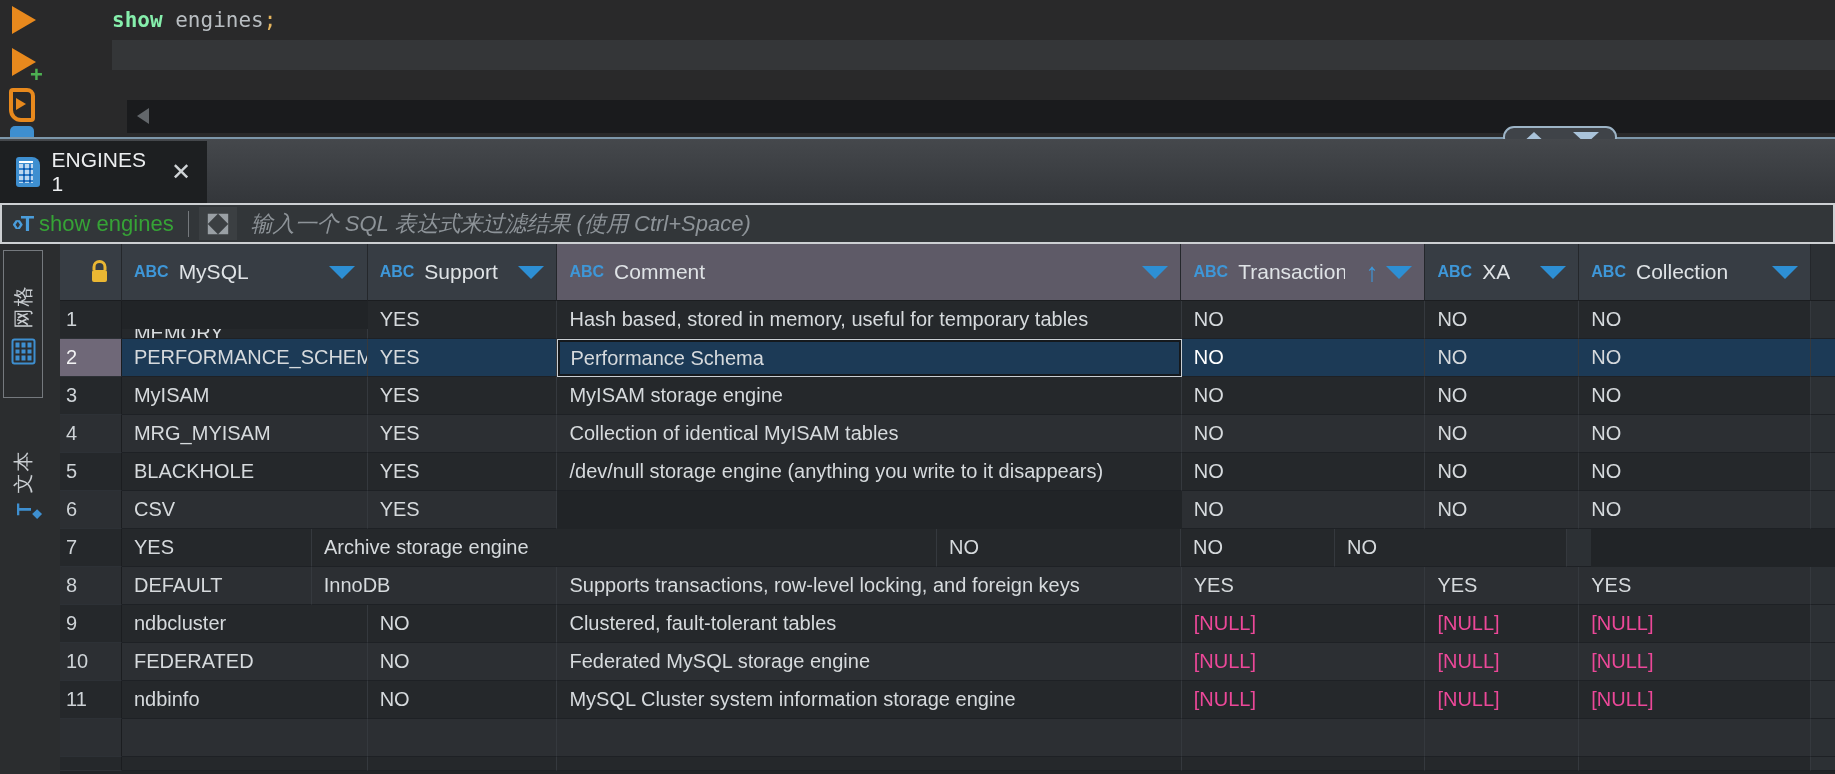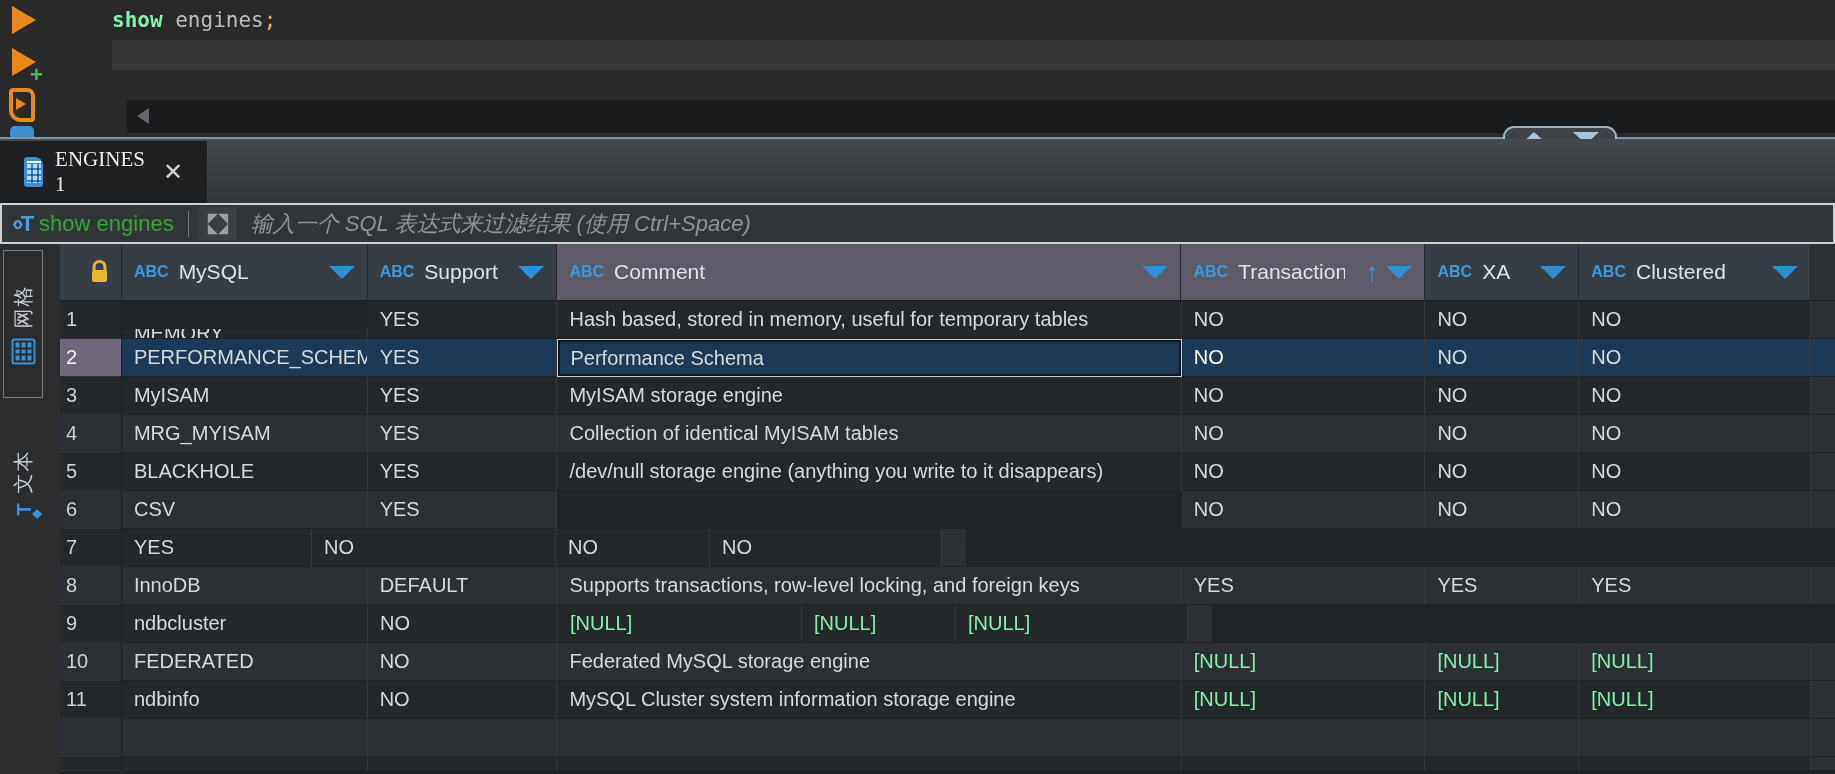--- a/index.html
+++ b/index.html
@@ -31,21 +31,21 @@
   .sash-pill { position:absolute; left:1503px; top:126px; width:114px; height:23px; background:#3f4348;
                border:2px solid #9db4c6; border-radius:11px; display:flex; align-items:center;
                justify-content:center; gap:26px; cursor:pointer; }
   .pill-up   { width:0; height:0; border-bottom:12px solid #a9c3da; border-left:13px solid transparent; border-right:13px solid transparent; }
   .pill-down { width:0; height:0; border-top:12px solid #a9c3da; border-left:13px solid transparent; border-right:13px solid transparent; }
 
   
   .tabbar { position:absolute; left:0; top:139px; width:1835px; height:64px;
             background:linear-gradient(#45484c, #33363a); }
   .rtab { position:absolute; left:0; top:2px; height:62px; width:207px; background:#1d1f21;
-          display:flex; align-items:center; padding:0 24px; gap:12px; cursor:pointer;font-family:Liberation Serif, serif; }
+          display:flex; align-items:center; padding:0 16px; gap:12px; cursor:pointer; }
   .rtab-label { color:#eceef0; font-size:21px; }
   .rtab-close { color:#cfd3d6; font-size:24px; margin-left:6px; cursor:pointer; font-weight:300; }
   .sheet-ico { width:26px; height:30px; background:#3e8fd0; border-radius:3px 8px 3px 3px; position:relative; }
   .sheet-ico:before { content:""; position:absolute; left:3px; top:4px; width:14px; height:22px;
       background:
         linear-gradient(#fff,#fff) 0 0/14px 2px no-repeat,
         repeating-linear-gradient(to bottom, #dceaf7 0 4px, #3e8fd0 4px 6px) 0 3px/14px 19px no-repeat,
         repeating-linear-gradient(to right, #dceaf7 0 4px, #3e8fd0 4px 6px) 0 3px/14px 19px no-repeat;
       background-blend-mode:multiply; }
 
@@ -86,21 +86,21 @@
   .g-row { display:flex; height:38px; }
   .g-cell { border-right:1px solid #35393e; border-bottom:1px solid #1e2125; color:#d6dadd; font-size:20px;
             display:flex; align-items:center; padding:0 12px; overflow:hidden; white-space:nowrap; cursor:default; }
   .rownum { background:#3b4148; color:#ced3d7; border-right:1px solid #1b1d20; border-bottom:1px solid #2d3136;
             padding:0 6px; cursor:pointer; }
   .odd  .g-cell { background:#25282b; }
   .even .g-cell { background:#2c2f33; }
   .g-row.sel .g-cell { background:#1c3a56; }
   .g-row .rownum { }
   .g-row.sel .rownum { background:#6f6878; color:#f2f2f4; }
-  .g-cell.nullv { color:#86efac; }
+  .g-cell.nullv { color:#ec4899; }
   .g-cell.outlined { background:#203140; border:1px solid #c9ced3; box-shadow:inset 0 0 0 2px #15191d; }
   .g-cell.filled { background:#1478d1; color:#ffffff; }
   .g-cell.extra { background:#2c3034; border-right:none; }
   .g-hcell.extra { background:#2c3034; }
 </style>
 </head>
 <body>
 
 <div class="screen">
 
@@ -217,21 +217,21 @@
             <span class="h-tri"></span>
           </div>
           <div class="g-hcell" style="width: 154px;">
             <span class="abc">ABC</span>
             <span class="h-label">XA</span>
             <span class="h-spacer"></span>
             <span class="h-tri"></span>
           </div>
           <div class="g-hcell" style="width: 232px;">
             <span class="abc">ABC</span>
-            <span class="h-label">Clustered</span>
+            <span class="h-label">Collection</span>
             <span class="h-spacer"></span>
             <span class="h-tri"></span>
           </div>
           <div class="g-hcell extra" style="width: 22px; border-right: none;"></div>
         </div>
       <div id="gbody">
           <div class="g-row odd">
             <div class="g-cell rownum" style="width: 62px;">1</div>
             <div class="g-cell" style="width: 246px; margin-top: 28px;">MEMORY</div>
             <div class="g-cell" style="width: 190px;">YES</div>
@@ -287,39 +287,41 @@
             <div class="g-cell" style="width: 190px;">YES</div>
             <div class="g-cell" style="width: 625px; margin-top: 48px;">CSV storage engine</div>
             <div class="g-cell" style="width: 244px;">NO</div>
             <div class="g-cell" style="width: 154px;">NO</div>
             <div class="g-cell" style="width: 232px;">NO</div>
             <div class="g-cell extra" style="width: 22px;"></div>
           </div>
           <div class="g-row odd">
             <div class="g-cell rownum" style="width: 62px;">7</div>
             <div class="g-cell" style="width: 190px;">YES</div>
+            <div class="g-cell" style="width: 625px;">Archive storage engine</div>
             <div class="g-cell" style="width: 244px;">NO</div>
             <div class="g-cell" style="width: 154px;">NO</div>
             <div class="g-cell" style="width: 232px;">NO</div>
             <div class="g-cell extra" style="width: 22px;"></div>
           </div>
           <div class="g-row even">
             <div class="g-cell rownum" style="width: 62px;">8</div>
+            <div class="g-cell" style="width: 190px;">DEFAULT</div>
             <div class="g-cell" style="width: 246px;">InnoDB</div>
-            <div class="g-cell" style="width: 190px;">DEFAULT</div>
             <div class="g-cell" style="width: 625px;">Supports transactions, row-level locking, and foreign keys</div>
             <div class="g-cell" style="width: 244px;">YES</div>
             <div class="g-cell" style="width: 154px;">YES</div>
             <div class="g-cell" style="width: 232px;">YES</div>
             <div class="g-cell extra" style="width: 22px;"></div>
           </div>
           <div class="g-row odd">
             <div class="g-cell rownum" style="width: 62px;">9</div>
             <div class="g-cell" style="width: 246px;">ndbcluster</div>
             <div class="g-cell" style="width: 190px;">NO</div>
+            <div class="g-cell" style="width: 625px;">Clustered, fault-tolerant tables</div>
             <div class="g-cell nullv" style="width: 244px;">[NULL]</div>
             <div class="g-cell nullv" style="width: 154px;">[NULL]</div>
             <div class="g-cell nullv" style="width: 232px;">[NULL]</div>
             <div class="g-cell extra" style="width: 22px;"></div>
           </div>
           <div class="g-row even">
             <div class="g-cell rownum" style="width: 62px;">10</div>
             <div class="g-cell" style="width: 246px;">FEDERATED</div>
             <div class="g-cell" style="width: 190px;">NO</div>
             <div class="g-cell" style="width: 625px;">Federated MySQL storage engine</div>

